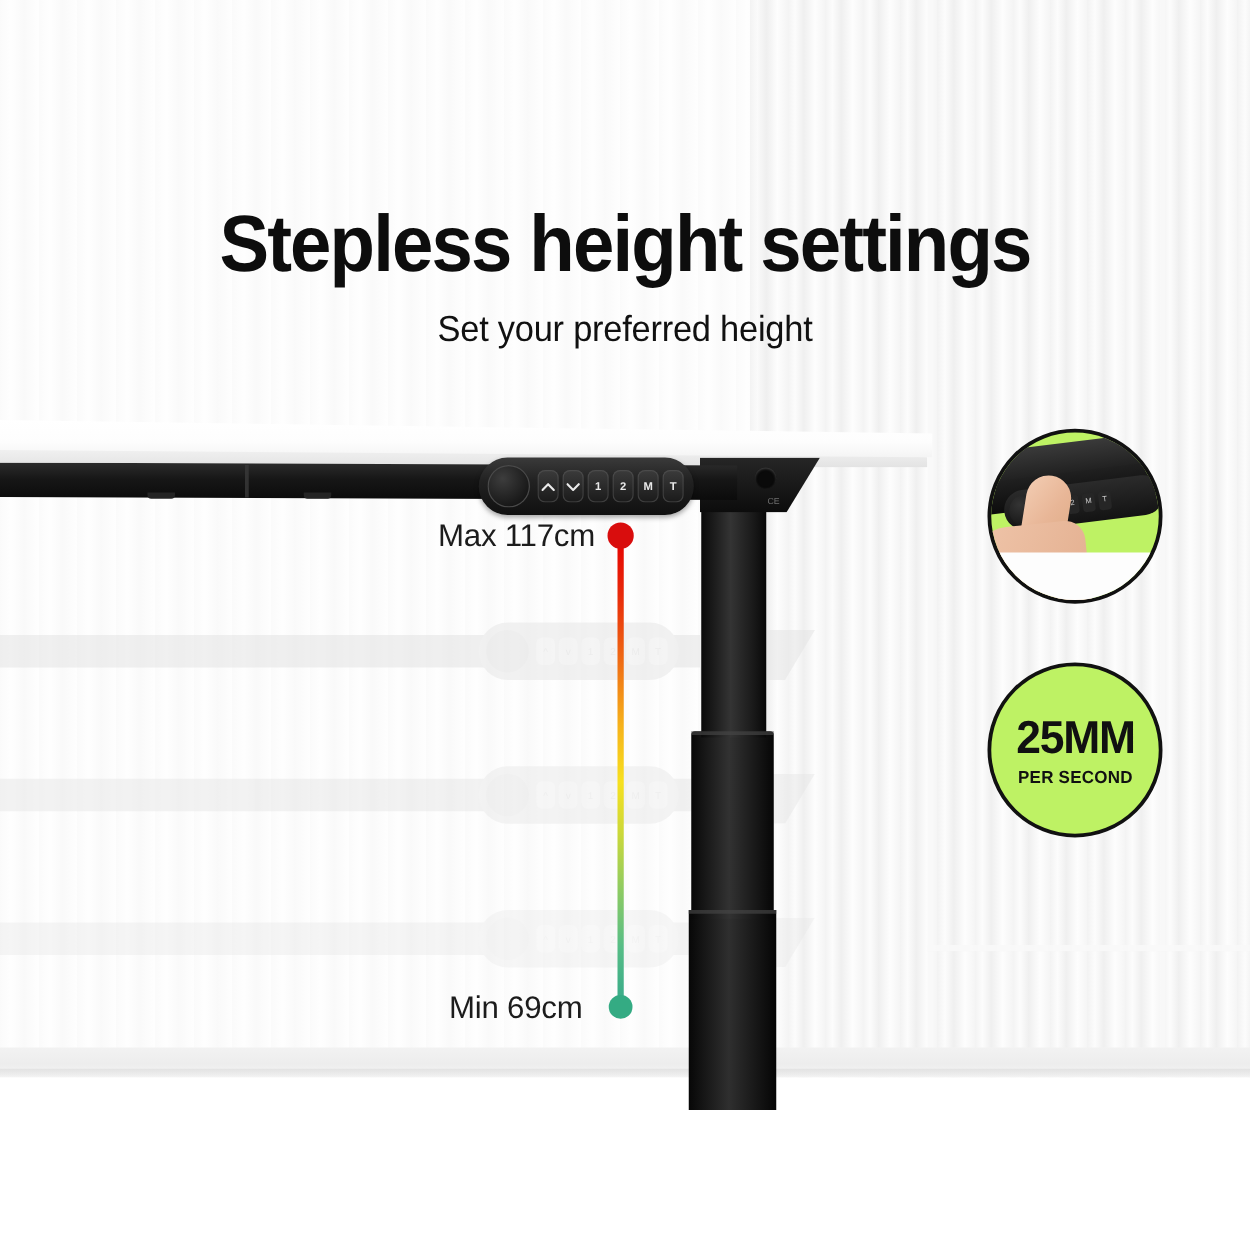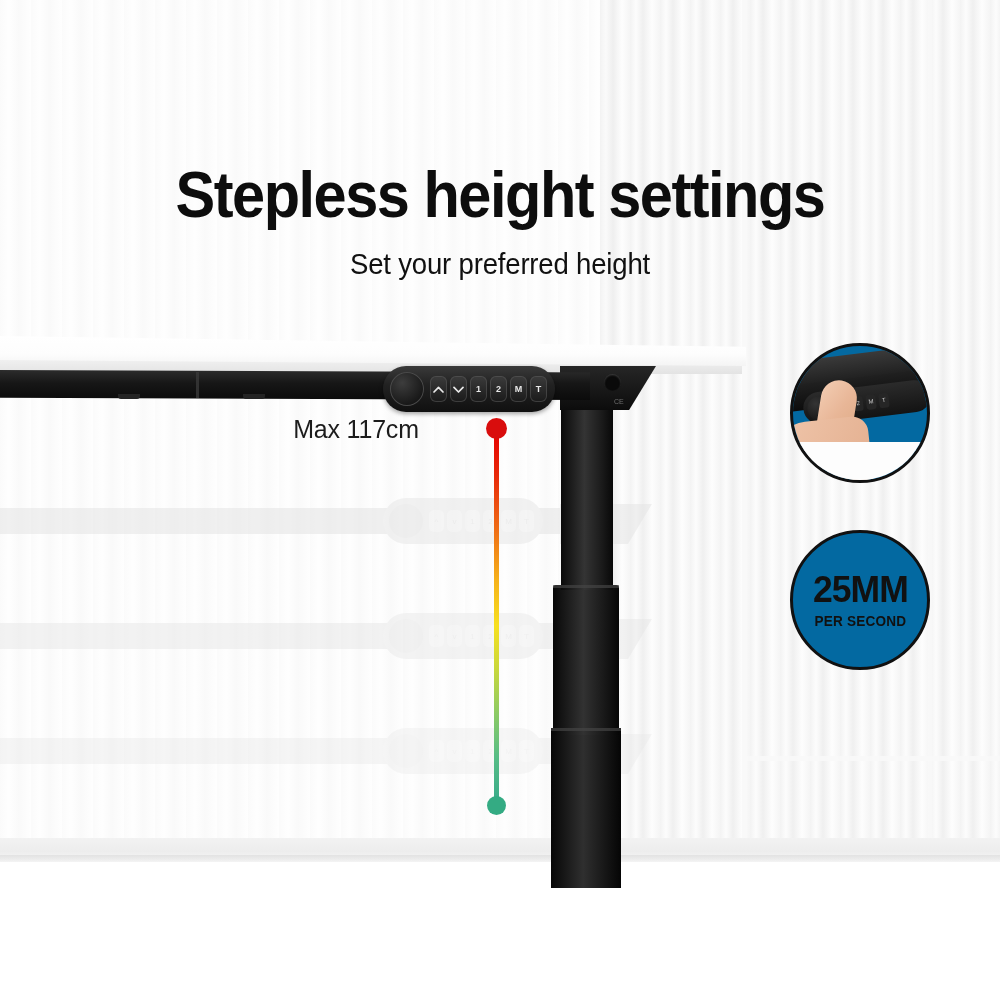--- a/index.html
+++ b/index.html
@@ -302,41 +302,41 @@
     position: absolute;
     left: 487px; top: 796px;
     width: 19px; height: 19px;
     border-radius: 50%;
     background: #34ab83;
   }
   .label-max {
     position: absolute;
     left: 236px; top: 415px;
     width: 240px;
-    text-align: center;
+    text-align: right;
     font-size: 25px;
     color: #1c1c1c;
     letter-spacing: -0.2px;
   }
   .label-min {
     position: absolute;
     left: 226px; top: 792px;
     width: 240px;
     text-align: right;
     font-size: 25px;
     color: #1c1c1c;
     letter-spacing: -0.2px;
   }
 
   
   .badge {
     position: absolute;
     width: 140px; height: 140px;
     border-radius: 50%;
-    background: #0369a1;
+    background: #bef264;
     border: 3px solid #111111;
     box-sizing: border-box;
     overflow: hidden;
   }
   .badge-photo { left: 790px; top: 343px; }
   .badge-speed { left: 790px; top: 530px; }
   .badge-silent { left: 790px; top: 715px; }
 
   .badge-inner {
     position: absolute;
@@ -534,20 +534,21 @@
       <div class="panel-key">2</div>
       <div class="panel-key">M</div>
       <div class="panel-key">T</div>
     </div>
   </div>
 
   <div class="measure-line"></div>
   <div class="dot-max"></div>
   <div class="dot-min"></div>
   <div class="label-max">Max 117cm</div>
+  <div class="label-min">Min 69cm</div>
 
   <div class="badge badge-photo">
     <div class="ph-desk-top"></div>
     <div class="ph-frame"></div>
     <div class="ph-panel">
       <div class="ph-knob"></div>
       <div class="ph-keys">
         <div class="ph-key">1</div>
         <div class="ph-key">2</div>
         <div class="ph-key">M</div>

